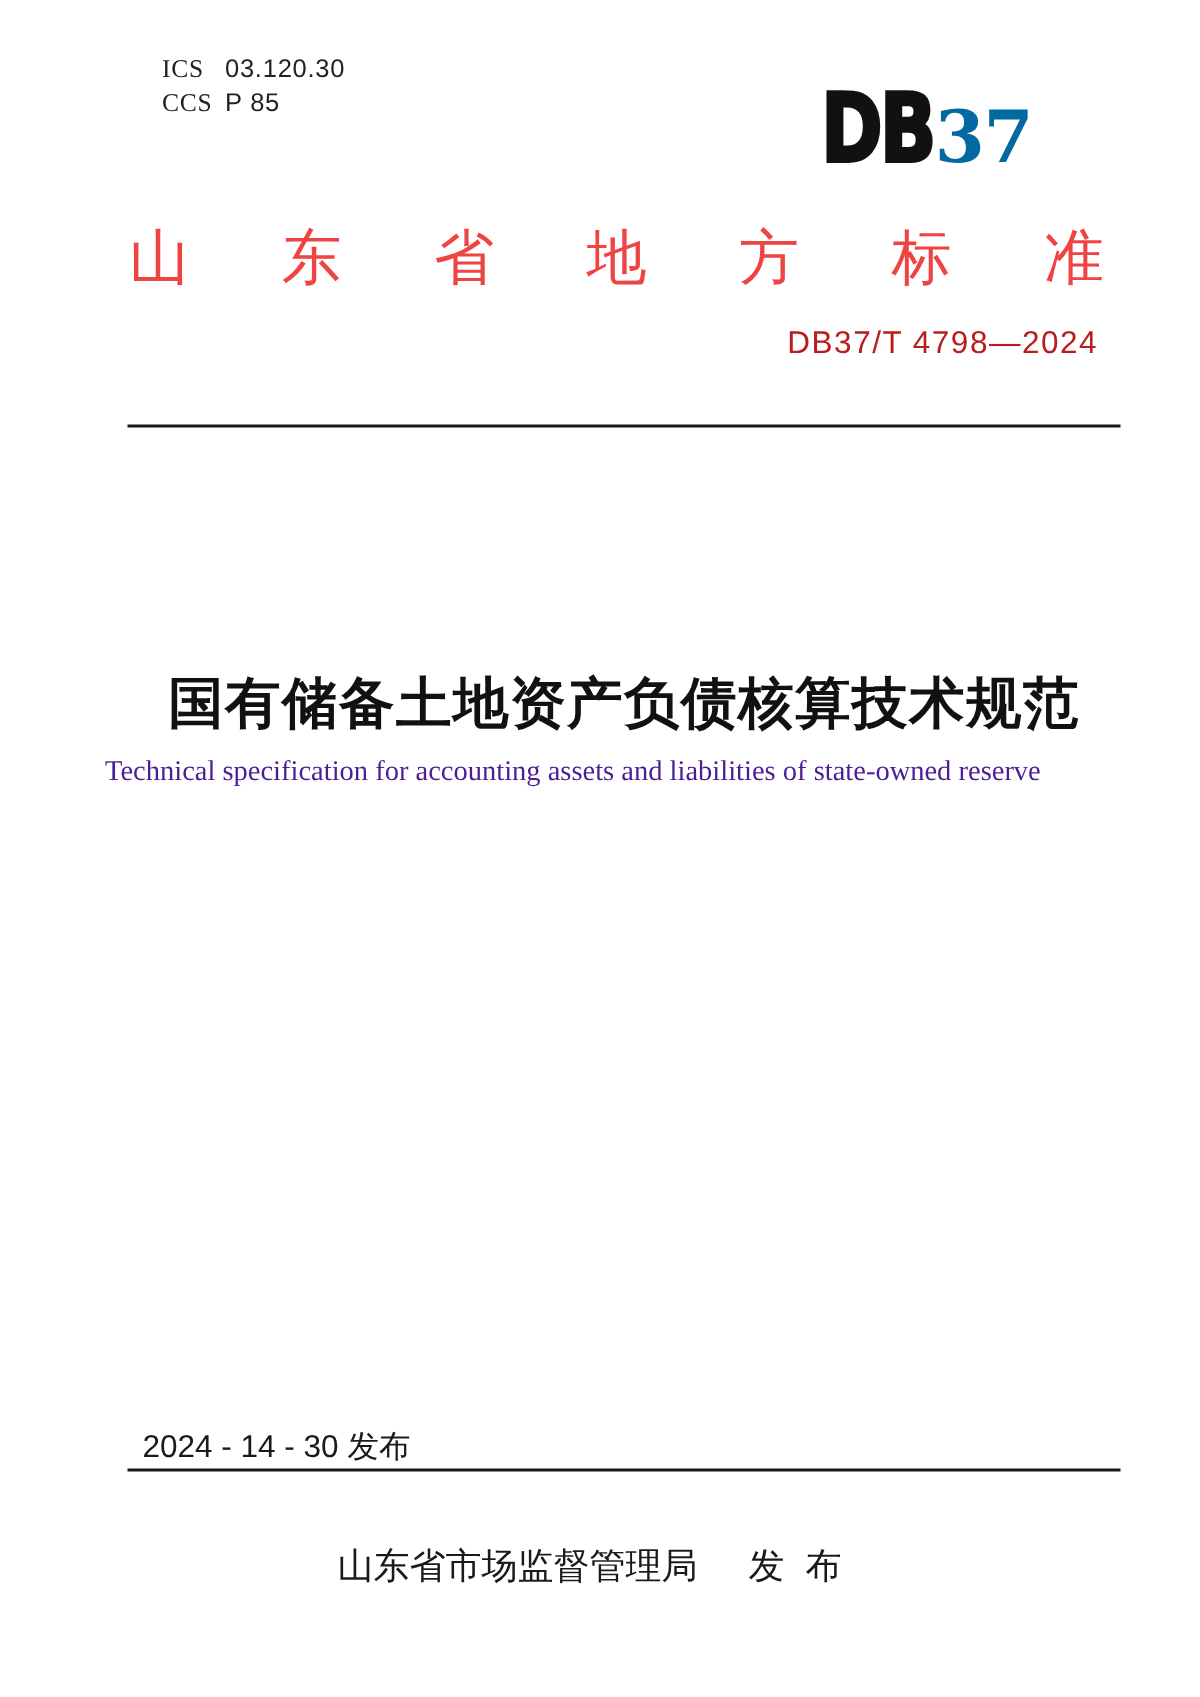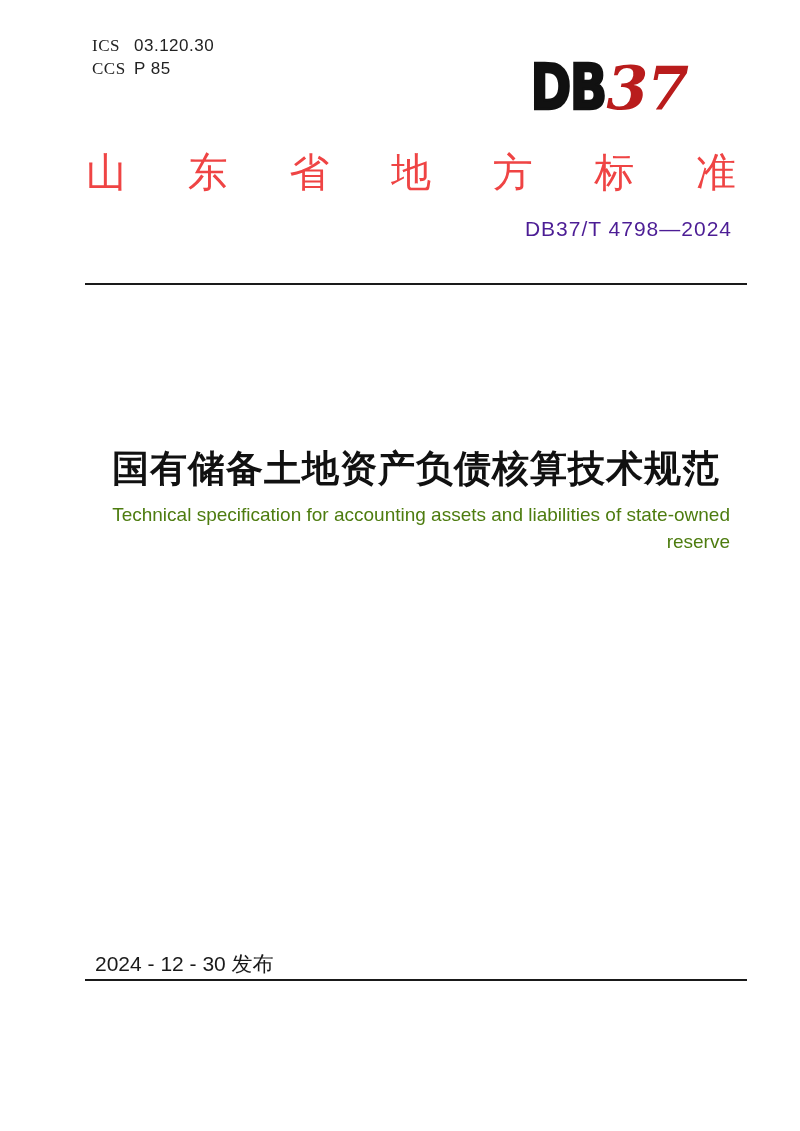--- a/index.html
+++ b/index.html
@@ -13,21 +13,21 @@
     height: 1131px;
     background: #ffffff;
     color: #1a1a1a;
     font-family: "Liberation Sans", sans-serif;
     overflow: hidden;
   }
 
   
   .ics-block {
     position: absolute;
-    left: 92px;
+    left: 108px;
     top: 34px;
     font-size: 17px;
     line-height: 23px;
     letter-spacing: 0.5px;
     color: #222;
   }
   .ics-label {
     font-family: "Liberation Serif", serif;
     display: inline-block;
     width: 42px;
@@ -51,24 +51,23 @@
     letter-spacing: -2px;
     -webkit-text-stroke: 2.5px #111;
     color: #111;
     display: inline-block;
     transform: scaleX(0.82) scaleY(1.05);
     transform-origin: right bottom;
   }
   .logo-num {
     font-family: "DejaVu Serif", serif;
     font-weight: 700;
-    font-style: italic;
-    font-size: 60px;
+    font-size: 48px;
     letter-spacing: -1px;
-    color: #b91c1c;
+    color: #0369a1;
     display: inline-block;
     margin-left: 1px;
   }
 
   
   .std-type {
     position: absolute;
     left: 86px;
     top: 150px;
     width: 650px;
@@ -80,21 +79,21 @@
     white-space: nowrap;
   }
 
   
   .std-code {
     position: absolute;
     right: 68px;
     top: 217px;
     font-size: 21px;
     letter-spacing: 1px;
-    color: #4c1d95;
+    color: #b91c1c;
   }
 
   .rule {
     position: absolute;
     left: 85px;
     width: 662px;
     height: 2px;
     background: #1a1a1a;
   }
   .rule-top { top: 283px; }
@@ -113,25 +112,25 @@
     letter-spacing: 1px;
     color: #111;
   }
 
   
   .title-en {
     position: absolute;
     left: 70px;
     top: 501px;
     width: 660px;
-    text-align: right;
-    font-family: Liberation Sans, sans-serif;
+    text-align: left;
+    font-family: Liberation Serif, serif;
     font-size: 19px;
     line-height: 27px;
-    color: #4d7c0f;
+    color: #4c1d95;
   }
 
   
   .dates-row {
     position: absolute;
     left: 95px;
     right: 55px;
     top: 950px;
     display: flex;
     justify-content: space-between;
@@ -179,19 +178,22 @@
 
   <div class="rule rule-top"></div>
 
   <h1 class="title-cn">国有储备土地资产负债核算技术规范</h1>
 
   <div class="title-en">
     <div>Technical specification for accounting assets and liabilities of state-owned reserve</div>
   </div>
 
   <div class="dates-row">
-    <span>2024 - 12 - 30 发布</span>
+    <span>2024 - 14 - 30 发布</span>
   </div>
 
   <div class="rule rule-bottom"></div>
 
+  <div class="publisher-row">
+    <span>山东省市场监督管理局</span><span class="publish-action">发布</span>
+  </div>
 
 </div>
 
 </body></html>

